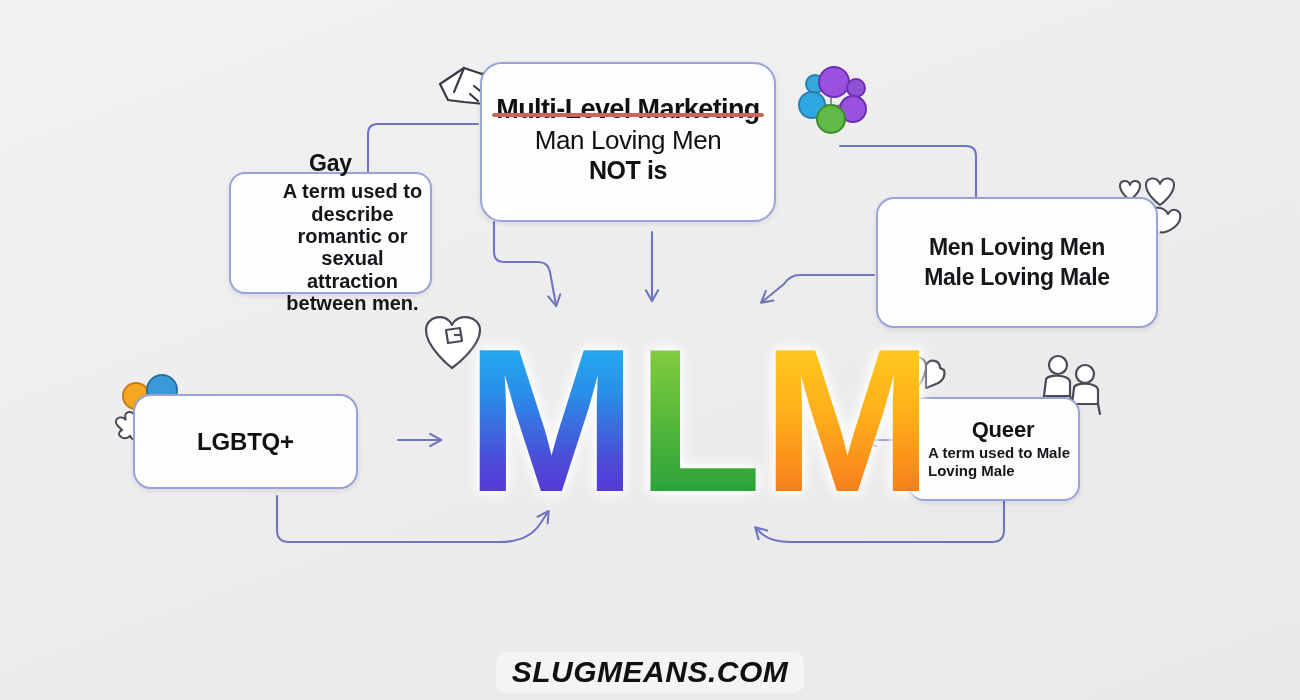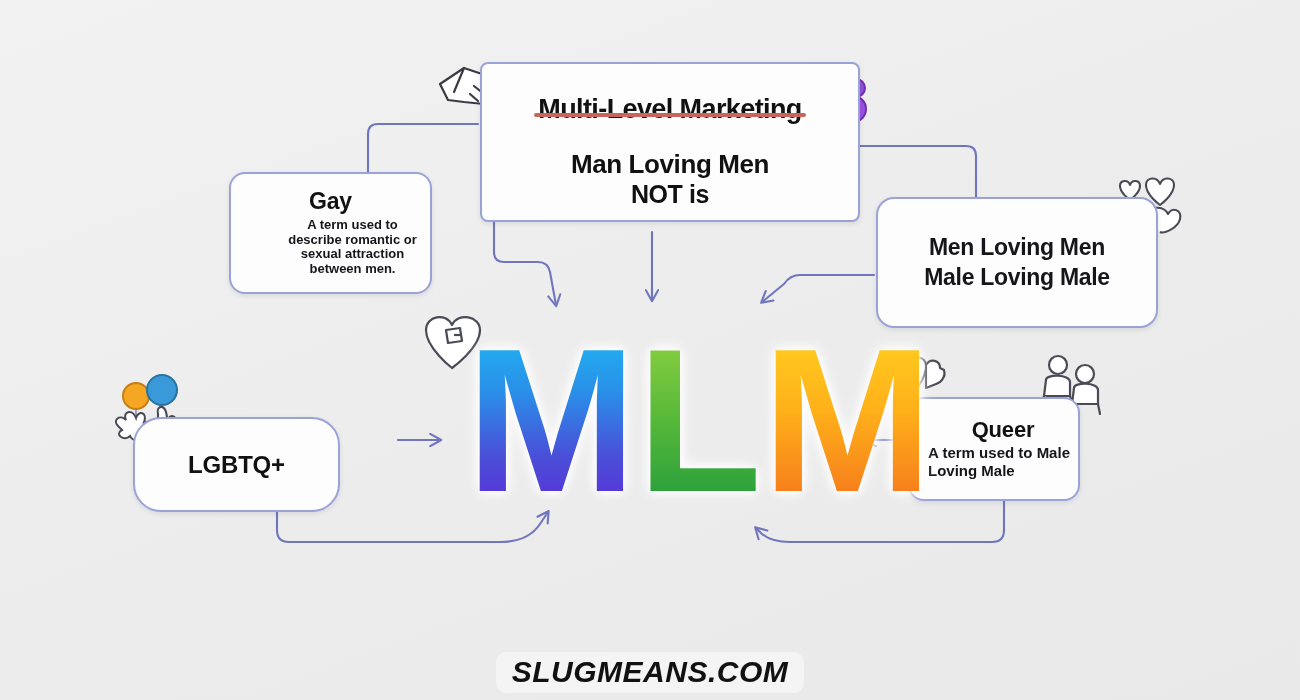--- a/index.html
+++ b/index.html
@@ -33,55 +33,55 @@
     line-height: 1.08;
   }
   .card .body {
     font-weight: 700;
     line-height: 1.12;
     color: #15151a;
   }
 
   
   #card-mlm-definition {
-    left: 480px; top: 62px; width: 380px; height: 160px;
-    border-radius: 8px;
+    left: 480px; top: 62px; width: 296px; height: 160px;
+    border-radius: 22px;
     justify-content: flex-start;
     padding-top: 30px;
   }
   #card-mlm-definition .strike {
     font-size: 27px; font-weight: 700; position: relative; display: inline-block;
     letter-spacing: -.6px;
   }
   #card-mlm-definition .strike::after {
     content: ""; position: absolute; left: -4px; right: -4px; top: 60%;
     height: 4px; background: #c8665e; border-radius: 2px;
   }
-  #card-mlm-definition .l2 { font-size: 26px; font-weight: 700; margin-top: 24px; letter-spacing: -.4px;}
+  #card-mlm-definition .l2 { font-size: 26px; font-weight: 400; margin-top: 0; letter-spacing: -.4px;}
   #card-mlm-definition .l3 { font-size: 25px; font-weight: 700; letter-spacing: -.4px;}
 
   
   #card-gay {
     left: 229px; top: 172px; width: 203px; height: 122px;
     border-radius: 16px; padding: 8px 6px;
   }
   #card-gay .title { font-size: 23px; margin-bottom: 4px; }
-  #card-gay .body { font-size: 13px; margin-left: 44px; }
+  #card-gay .body { font-size: 20px; margin-left: 44px; }
 
   
   #card-men-loving-men {
     left: 876px; top: 197px; width: 282px; height: 131px;
     border-radius: 18px;
   }
   #card-men-loving-men .body { font-size: 23px; line-height: 1.28; letter-spacing: -.3px;}
 
   
   #card-lgbtq {
-    left: 133px; top: 417px; width: 207px; height: 95px;
-    border-radius: 28px;
+    left: 133px; top: 394px; width: 225px; height: 95px;
+    border-radius: 18px;
   }
   #card-lgbtq .title { font-size: 24px; }
   #card-lgbtq .body { font-size: 18px; font-weight: 700; margin-top: 2px;}
 
   
   #card-queer {
     left: 908px; top: 397px; width: 172px; height: 104px;
     border-radius: 16px; align-items: center; padding-left: 18px;
     text-align: left;
   }

